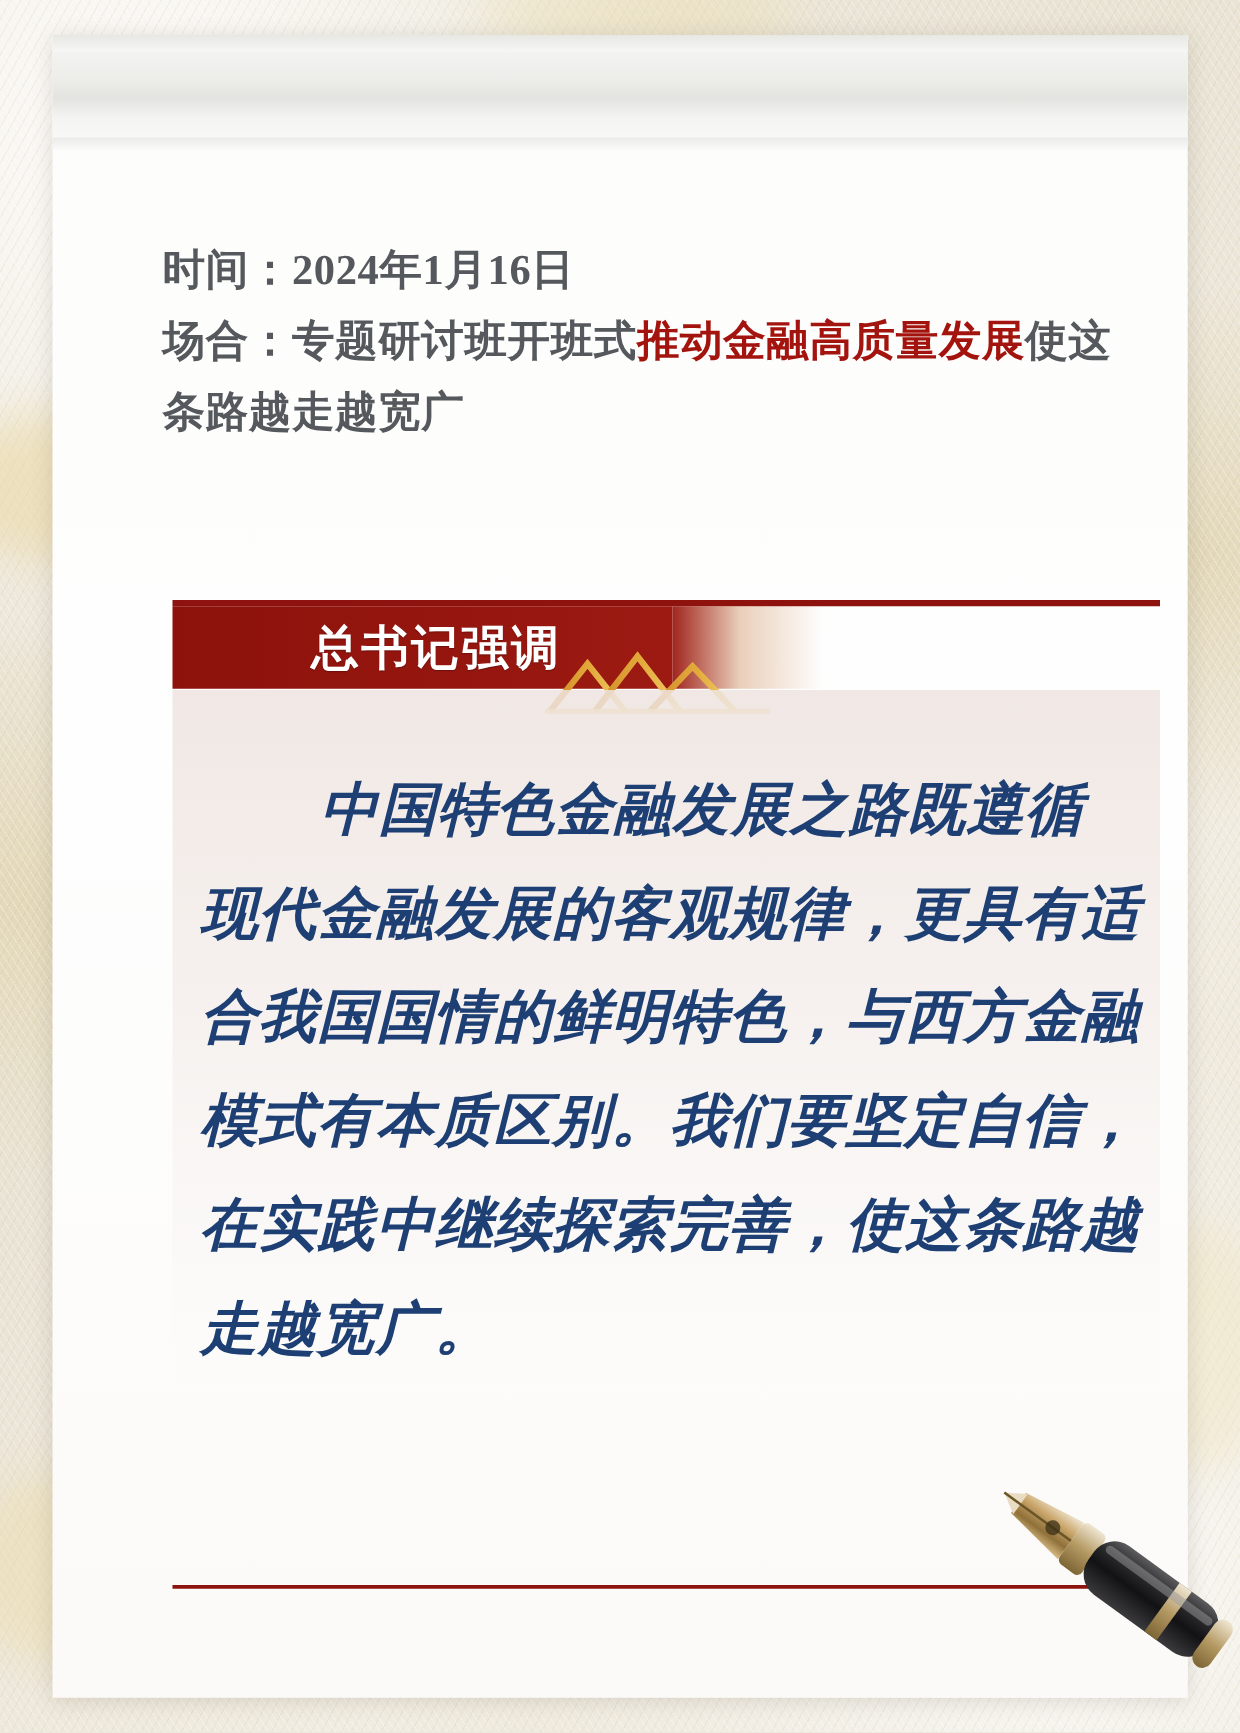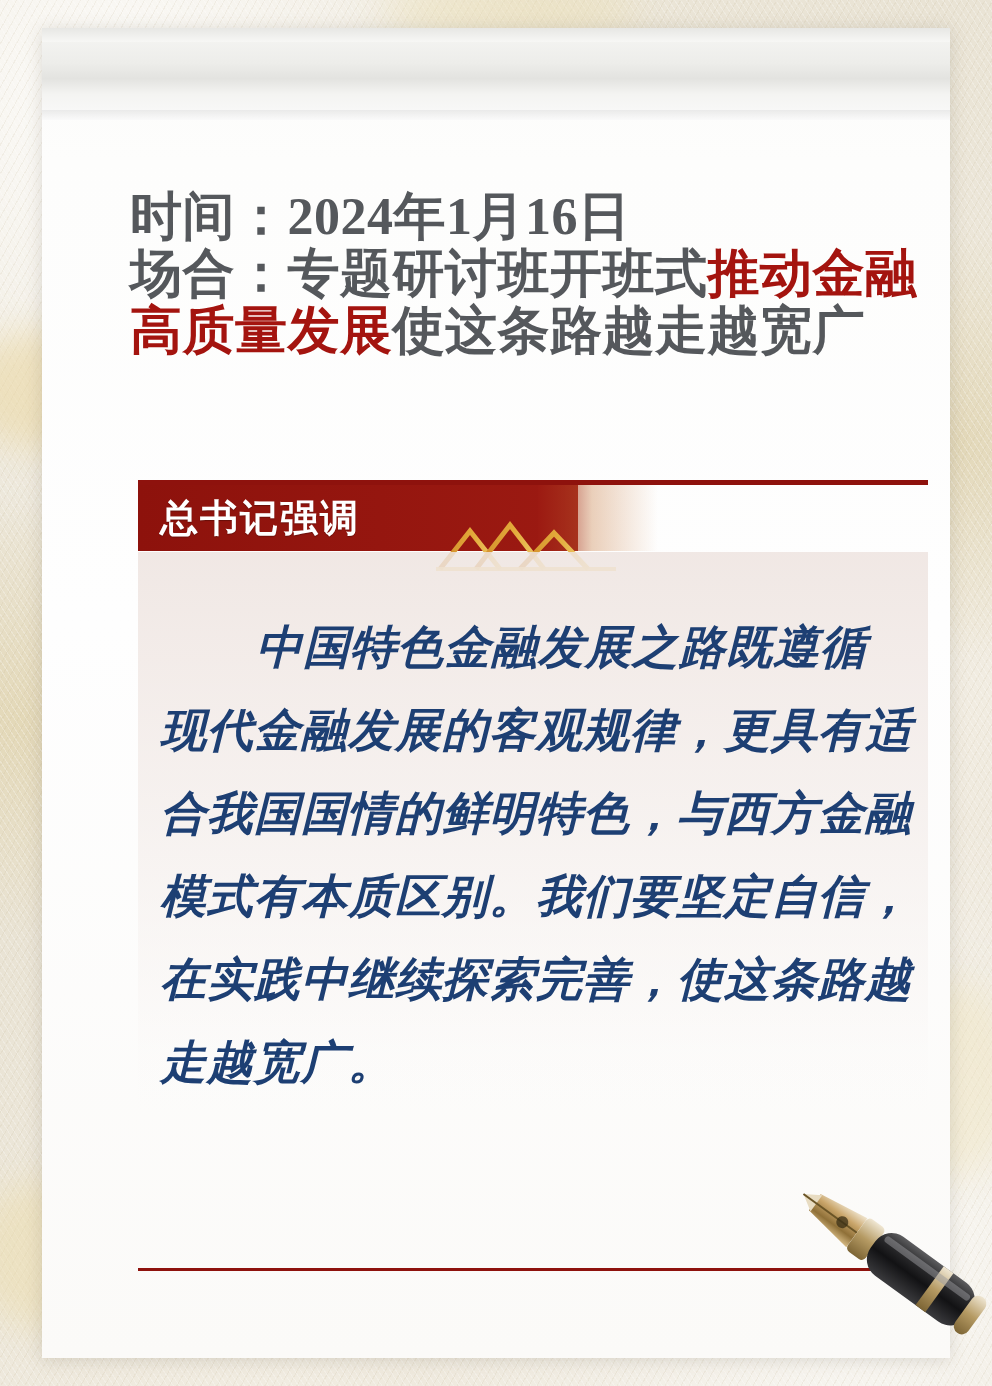--- a/index.html
+++ b/index.html
@@ -85,21 +85,21 @@
   }
 
   
   #meta {
     position: absolute;
     left: 88px;
     top: 160px;
     width: 790px;
   }
   .meta-line {
-    font-size: 52px;
+    font-size: 34px;
     line-height: 57px;
     color: #55585c;
     font-family: "Liberation Serif", "DejaVu Serif", serif;
     font-weight: 700;
     letter-spacing: 0.5px;
     white-space: nowrap;
   }
   .meta-line .hl {
     color: #a4140f;
   }
@@ -115,26 +115,27 @@
     top: 452px;
     width: 790px;
   }
   #banner-topline {
     width: 790px;
     height: 5px;
     background: #8e120d;
   }
   #banner {
     position: relative;
-    width: 440px;
+    width: 400px;
     height: 66px;
     background: linear-gradient(90deg, #8d120c 0%, #95160f 55%, #9c1a12 100%);
     display: flex;
     align-items: center;
     overflow: visible;
+    justify-content: center;
   }
   #banner-title {
     color: #ffffff;
     font-size: 38px;
     font-weight: 700;
     letter-spacing: 2px;
     margin-left: 22px;
     font-family: "Liberation Serif", "DejaVu Serif", serif;
     text-shadow: 0 1px 1px rgba(0,0,0,0.28);
     white-space: nowrap;

